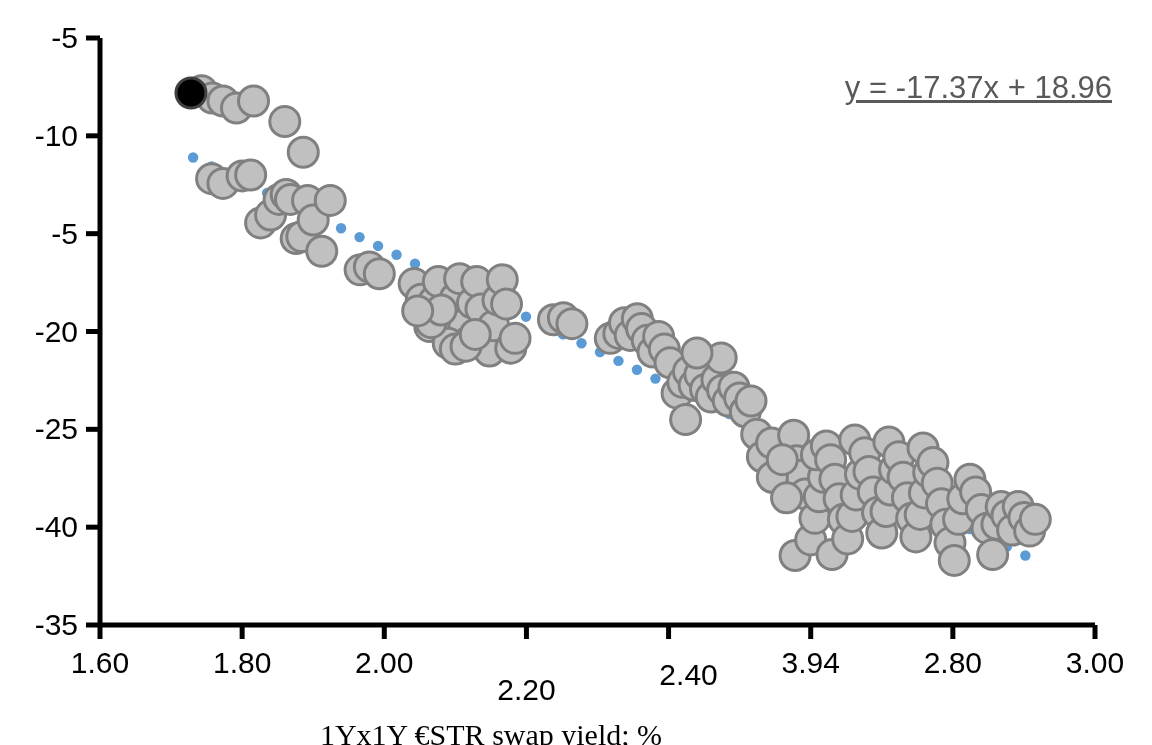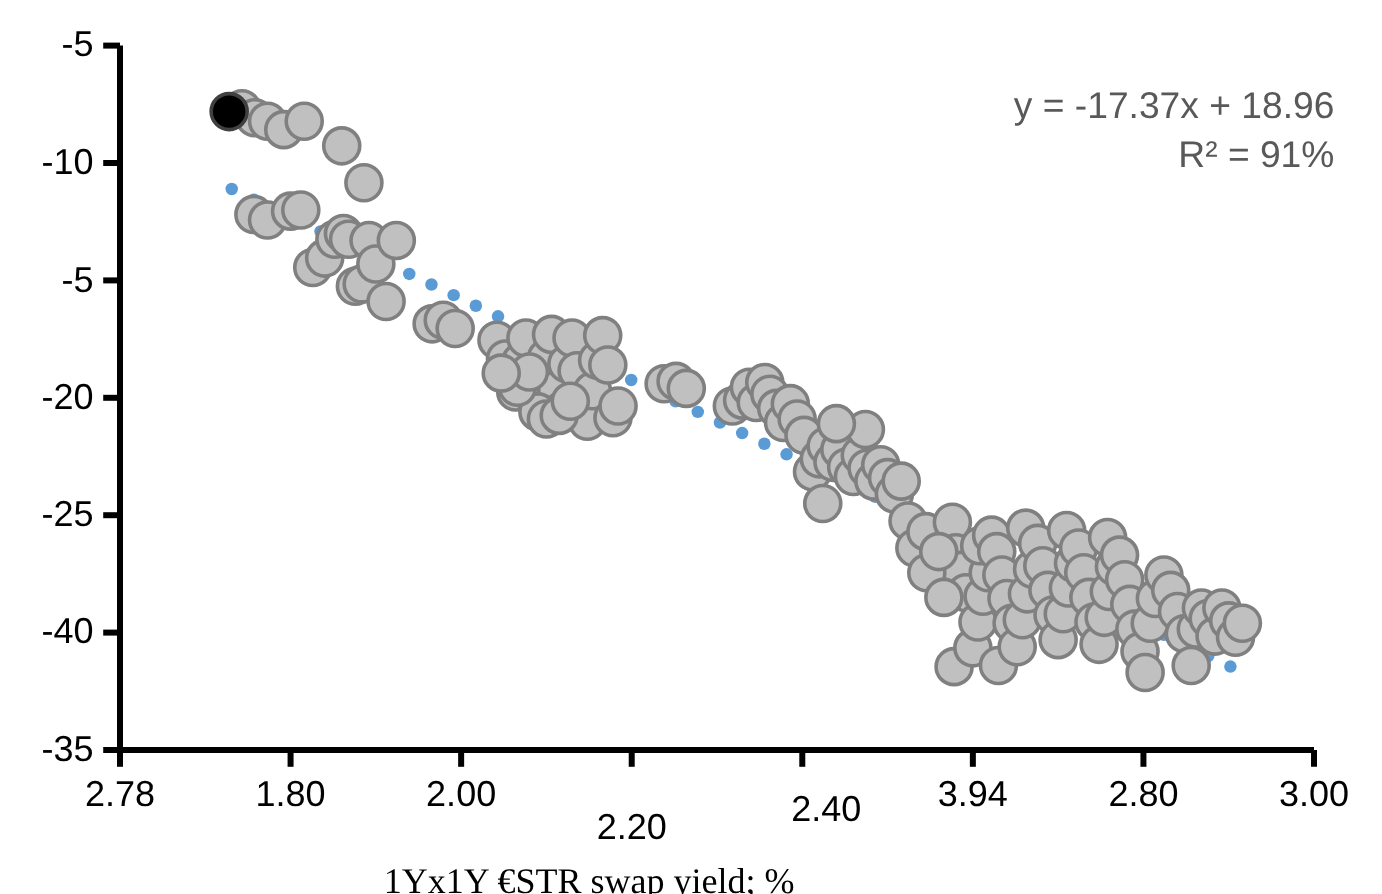--- a/index.html
+++ b/index.html
@@ -57,21 +57,21 @@
   #equation-block {
     position: absolute;
     right: 40px;
     top: 68px;
     text-align: right;
     color: #595959;
     font-size: 31px;
     font-family: "Liberation Sans", sans-serif;
     line-height: 1.32;
   }
-  #equation-block div { white-space: nowrap; }
+  #equation-block div { white-space: nowrap; text-decoration: underline; }
 </style>
 </head>
 <body>
 
 <div id="chart-root">
 
   <svg id="plot-svg" viewBox="0 0 1152 745" xmlns="http://www.w3.org/2000/svg">
     <g id="axis-lines">
       <line id="y-axis-line" x1="100" y1="38" x2="100" y2="625" stroke="#000000" stroke-width="5"></line>
       <line id="x-axis-line" x1="100" y1="625" x2="1095" y2="625" stroke="#000000" stroke-width="5"></line>
@@ -306,30 +306,29 @@
   <div id="y-tick-labels">
       <div class="tick-label ylab" style="right: 1074px; top: 38px;">-5</div>
       <div class="tick-label ylab" style="right: 1074px; top: 135.833px;">-10</div>
       <div class="tick-label ylab" style="right: 1074px; top: 233.667px;">-5</div>
       <div class="tick-label ylab" style="right: 1074px; top: 331.5px;">-20</div>
       <div class="tick-label ylab" style="right: 1074px; top: 429.333px;">-25</div>
       <div class="tick-label ylab" style="right: 1074px; top: 527.167px;">-40</div>
       <div class="tick-label ylab" style="right: 1074px; top: 625px;">-35</div>
     </div>
   <div id="x-tick-labels">
-      <div class="tick-label xlab" style="left: 100px; top: 648px;">2.78</div>
+      <div class="tick-label xlab" style="left: 100px; top: 648px;">1.60</div>
       <div class="tick-label xlab" style="left: 242.143px; top: 648px;">1.80</div>
       <div class="tick-label xlab" style="left: 384.286px; top: 648px;">2.00</div>
       <div class="tick-label xlab" style="left: 526.429px; top: 648px; margin-top: 27px;">2.20</div>
       <div class="tick-label xlab" style="left: 668.571px; top: 660px; margin-left: 20px;">2.40</div>
       <div class="tick-label xlab" style="left: 810.714px; top: 648px;">3.94</div>
       <div class="tick-label xlab" style="left: 952.857px; top: 648px;">2.80</div>
       <div class="tick-label xlab" style="left: 1095px; top: 648px;">3.00</div>
     </div>
 
   <div id="x-axis-title">1Yx1Y €STR swap yield; %</div>
 
   <div id="equation-block">
     <div>y = -17.37x + 18.96</div>
-    <div>R² = 91%</div>
   </div>
 
 </div>
 
 </body></html>

